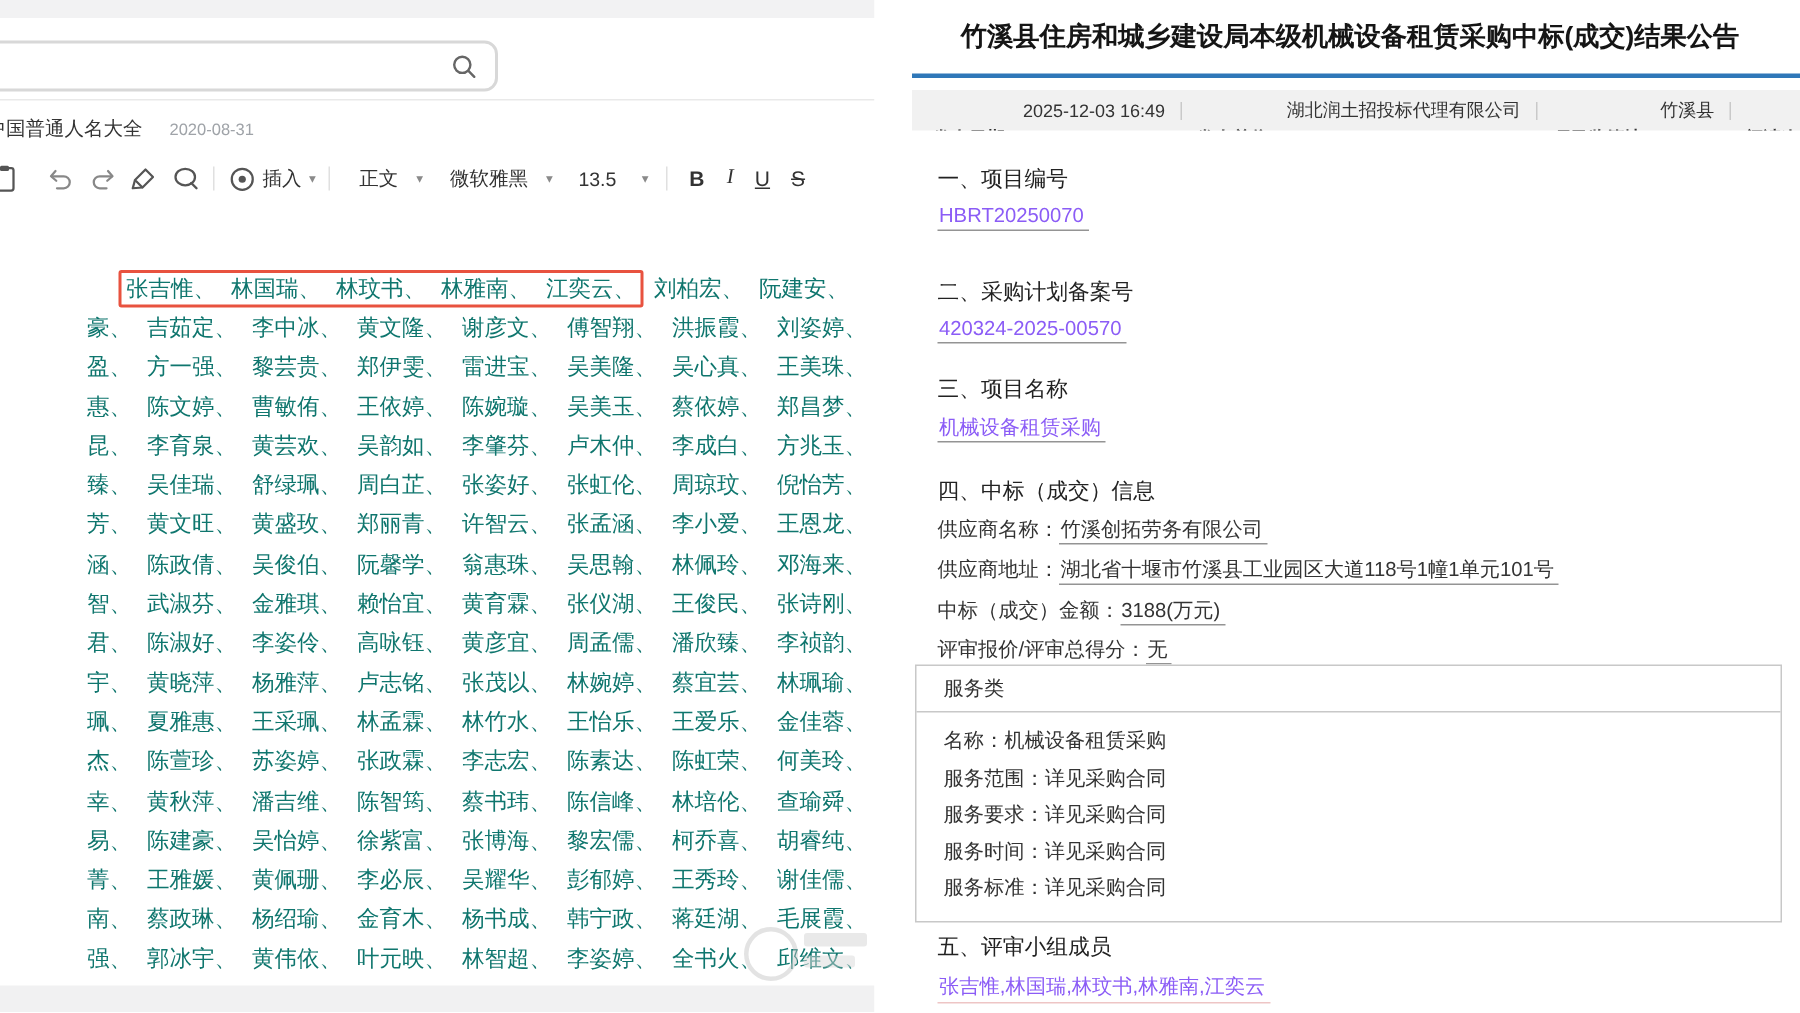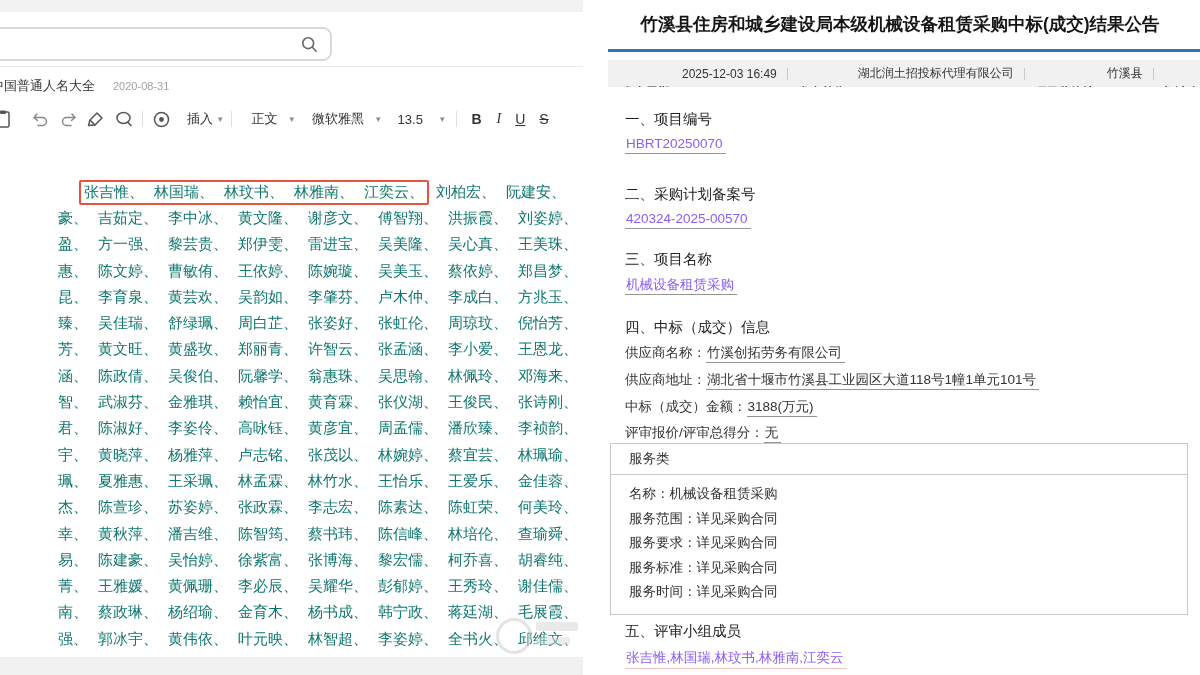--- a/index.html
+++ b/index.html
@@ -116,21 +116,21 @@
             <line x1="12.5" y1="11" x2="16" y2="14.5" stroke="#555" stroke-width="1.6" stroke-linecap="round"></line>
           </svg>
       </span>
       <span class="tb-sep"></span>
       <span class="tb-ico">
         <svg width="17" height="17" viewBox="0 0 17 17">
             <circle cx="8.5" cy="8.5" r="7" fill="none" stroke="#555" stroke-width="1.5"></circle>
             <circle cx="8.5" cy="8.5" r="2.4" fill="#555"></circle>
           </svg>
       </span>
-      <span class="tb-txt" style="margin-left:16px">插入</span>
+      <span class="tb-txt" style="margin-left:4px">插入</span>
       <span class="tb-arrow">▾</span>
       <span class="tb-sep"></span>
       <span class="tb-txt" style="margin-left:12px">正文</span>
       <span class="tb-arrow" style="margin-left:12px">▾</span>
       <span class="tb-txt" style="margin-left:18px">微软雅黑</span>
       <span class="tb-arrow" style="margin-left:12px">▾</span>
       <span class="tb-txt" style="margin-left:17px">13.5</span>
       <span class="tb-arrow" style="margin-left:17px">▾</span>
       <span class="tb-sep" style="margin-left:12px"></span>
       <span class="tb-txt tb-b" style="margin-left:6px">B</span>
@@ -377,22 +377,22 @@
     <div class="info-row" style="top:424px">
       <span>评审报价/评审总得分：</span><span class="uval">无</span>
     </div>
 
     <div class="ptable">
       <div class="ptable-head">服务类</div>
       <div class="ptable-body">
         <div class="ptable-row">名称：机械设备租赁采购</div>
         <div class="ptable-row">服务范围：详见采购合同</div>
         <div class="ptable-row">服务要求：详见采购合同</div>
+        <div class="ptable-row">服务时间：详见采购合同</div>
         <div class="ptable-row">服务标准：详见采购合同</div>
-        <div class="ptable-row">服务时间：详见采购合同</div>
       </div>
     </div>
 
     <div class="s-head" style="top:622px">五、评审小组成员</div>
     <div class="s-val" style="top:649px">
       <span class="pinkline">张吉惟,林国瑞,林玟书,林雅南,江奕云</span>
     </div>
   </div>
 
 </div>

